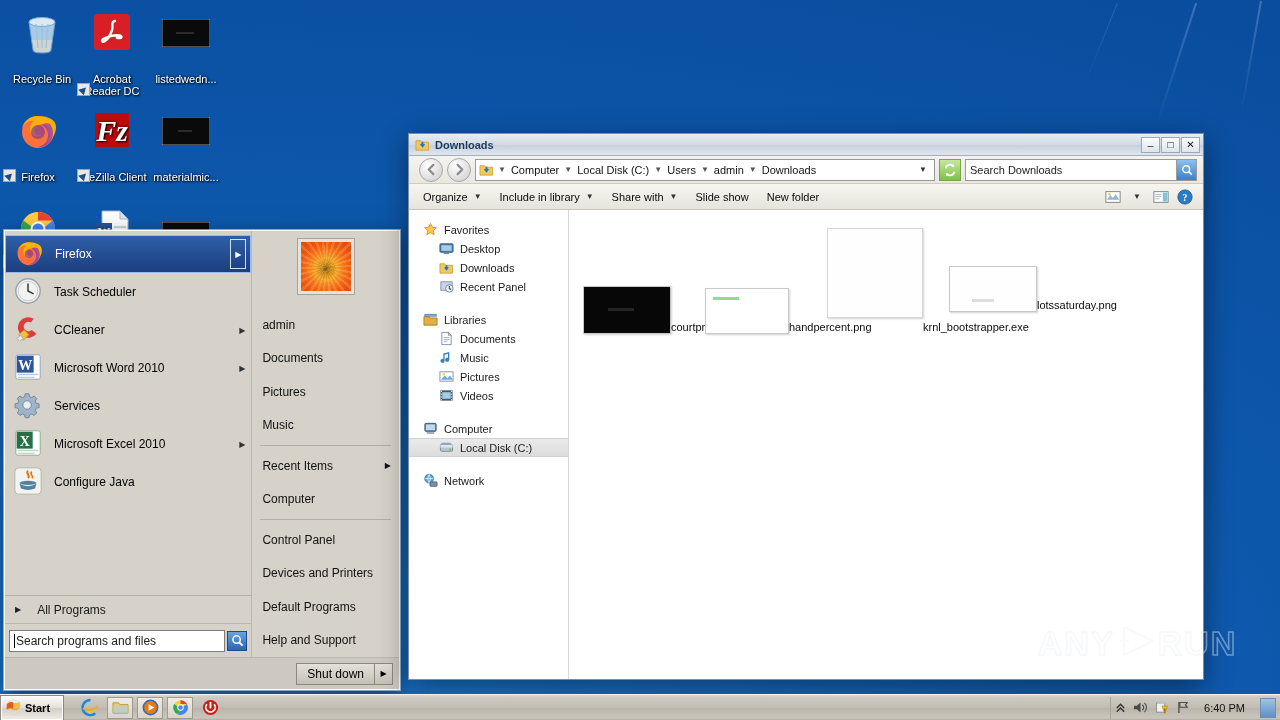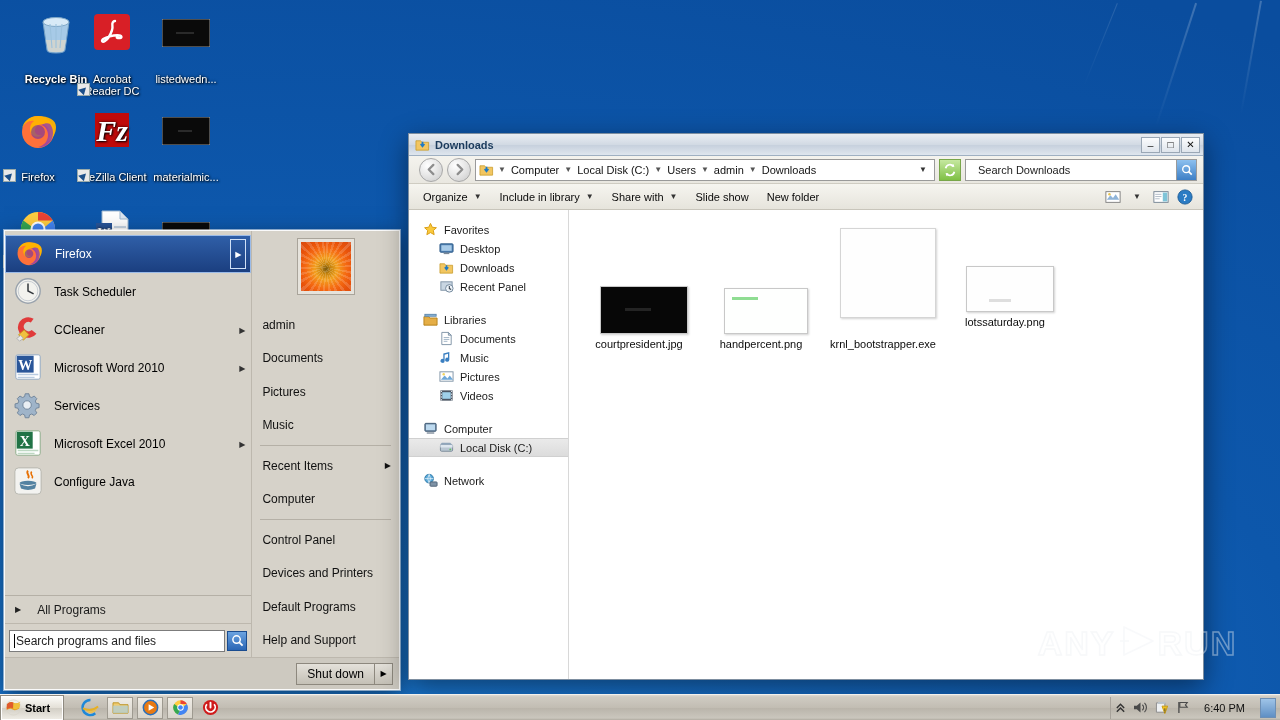--- a/index.html
+++ b/index.html
@@ -130,21 +130,21 @@
   }
   .crumb { padding:0 3px; white-space:nowrap; }
   .crumb-sep { color:#555; font-size:8px; padding:0 2px; }
   #crumb-dropdown { margin-left:auto; font-size:8px; color:#333; padding:0 5px; }
   #refresh-btn {
     width:22px; height:22px; border:1px solid #79a64a; background:linear-gradient(to bottom,#c5e8a0,#7fc045);
     display:flex; align-items:center; justify-content:center;
   }
   #searchbar {
     width:232px; height:22px; background:#fff; border:1px solid #9a9a9a; display:flex; align-items:center;
-    padding-left:12px; font-size:11px; color:#222;
+    padding-left:4px; font-size:11px; color:#222;
   }
   #search-glass {
     width:20px;height:20px; margin-left:auto; background:linear-gradient(to bottom,#8cc0ef,#3d7fc6);
     border-left:1px solid #9a9a9a; display:flex;align-items:center;justify-content:center;
   }
   #toolbar {
     height:26px; background:linear-gradient(to bottom,#f6f5f0,#e6e4dc);
     border-bottom:1px solid #c8c5bb; display:flex; align-items:center; padding:0 6px; gap:2px;
   }
   .tb-item { display:flex; align-items:center; height:20px; padding:0 8px; font-size:11px; color:#0a0a0a; gap:6px;}
@@ -156,21 +156,21 @@
     width:160px; background:#fff; border-right:1px solid #d8d8d8; padding:10px 0 8px 0; overflow:hidden;
     font-size:11px; color:#1a1a1a;
   }
   .nav-row { height:19px; display:flex; align-items:center; padding-left:14px; }
   .nav-row.child { padding-left:30px; }
   .nav-row.sel { background:linear-gradient(to bottom,#eaeaea,#dcdcdc); border-top:1px solid #d0d0d0; border-bottom:1px solid #d0d0d0;}
   .nav-row .ni { width:16px; height:16px; margin-right:5px; flex:0 0 16px; position:relative;}
   .nav-gap { height:14px; }
   #content { flex:1; position:relative; background:#fff; padding:18px 0 0 14px; }
   #file-grid { display:flex; align-items:flex-start; gap:0; }
-  .file-cell { width:122px; display:flex; flex-direction:column; align-items:flex-start; }
+  .file-cell { width:122px; display:flex; flex-direction:row; align-items:flex-end; }
   .thumb-wrap { height:106px; display:flex; align-items:flex-end; justify-content:center; width:100%; }
   .thumb { border:1px solid #c8c8c8; box-shadow:1px 1px 2px rgba(0,0,0,.18); }
   .file-name { margin-top:4px; text-align:center; font-size:11px; color:#0b0b0b; line-height:13px; width:112px; word-wrap:break-word;}
   #statusbar {
     height:44px; background:linear-gradient(to bottom,#f5f4ef,#e8e6de); border-top:1px solid #cbc8be;
     display:flex; align-items:center; padding-left:18px; gap:22px;
   }
   #status-text { font-size:11px; color:#111; }
 
   
@@ -213,21 +213,21 @@
 </style>
 </head>
 <body>
 
 <div class="streak" id="streak1"></div>
 <div class="streak" id="streak2"></div>
 <div class="streak" id="streak3"></div>
 
 <div id="desktop-icons">
 
-  <div class="desk-icon" style="left:20px;top:6px;font-weight:bold;">
+  <div class="desk-icon" style="left:6px;top:6px;">
     <span class="glyph">
       <svg width="38" height="42" viewBox="0 0 38 42">
         <path d="M6 10 L10 38 Q10 41 19 41 Q28 41 28 38 L32 10 Z" fill="#b8d8ef" stroke="#7fa8c8" stroke-width="1" opacity="0.9"></path>
         <path d="M9 28 L11 38 Q11 40 19 40 Q27 40 27 38 L29 28 Z" fill="#cfd4d0"></path>
         <ellipse cx="19" cy="10" rx="13" ry="4.5" fill="#d8eaf7" stroke="#7fa8c8"></ellipse>
         <path d="M13 12 L15 36 M19 12 L19 36 M25 12 L23 36" stroke="#9cc2dd" stroke-width="1.1" fill="none"></path>
       </svg>
     </span>
     <span class="cap">Recycle Bin</span>
   </div>

